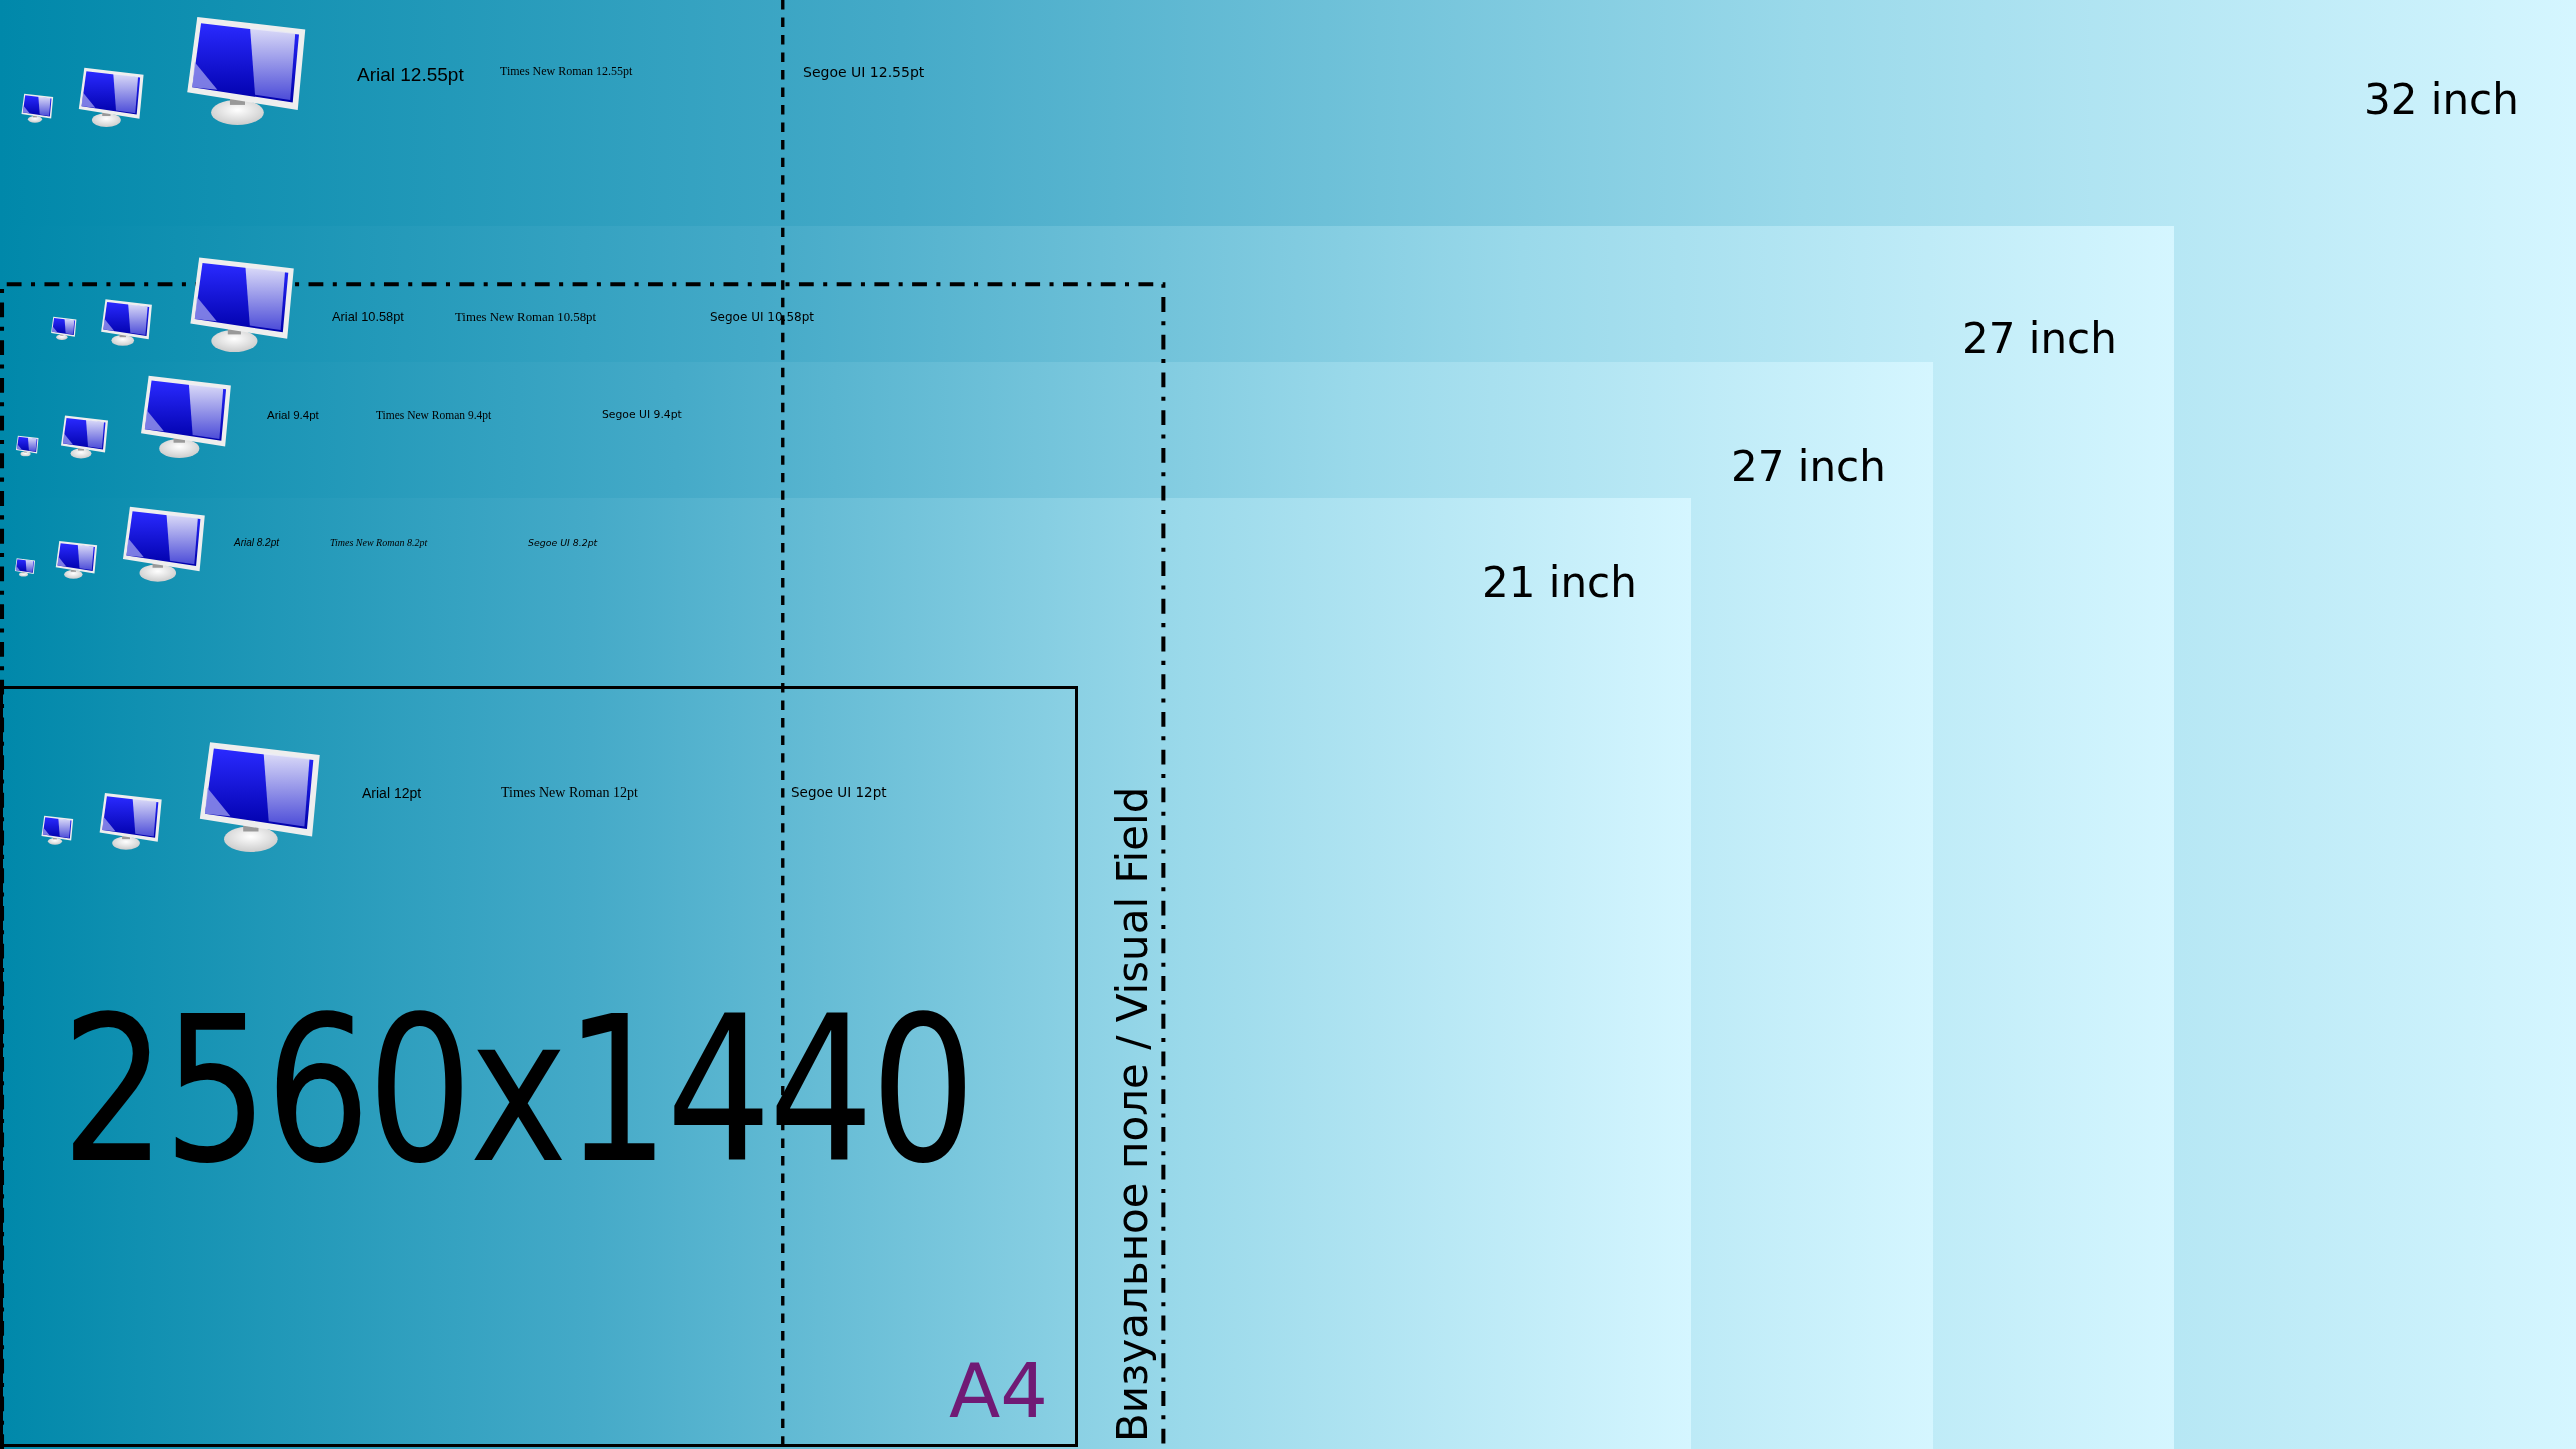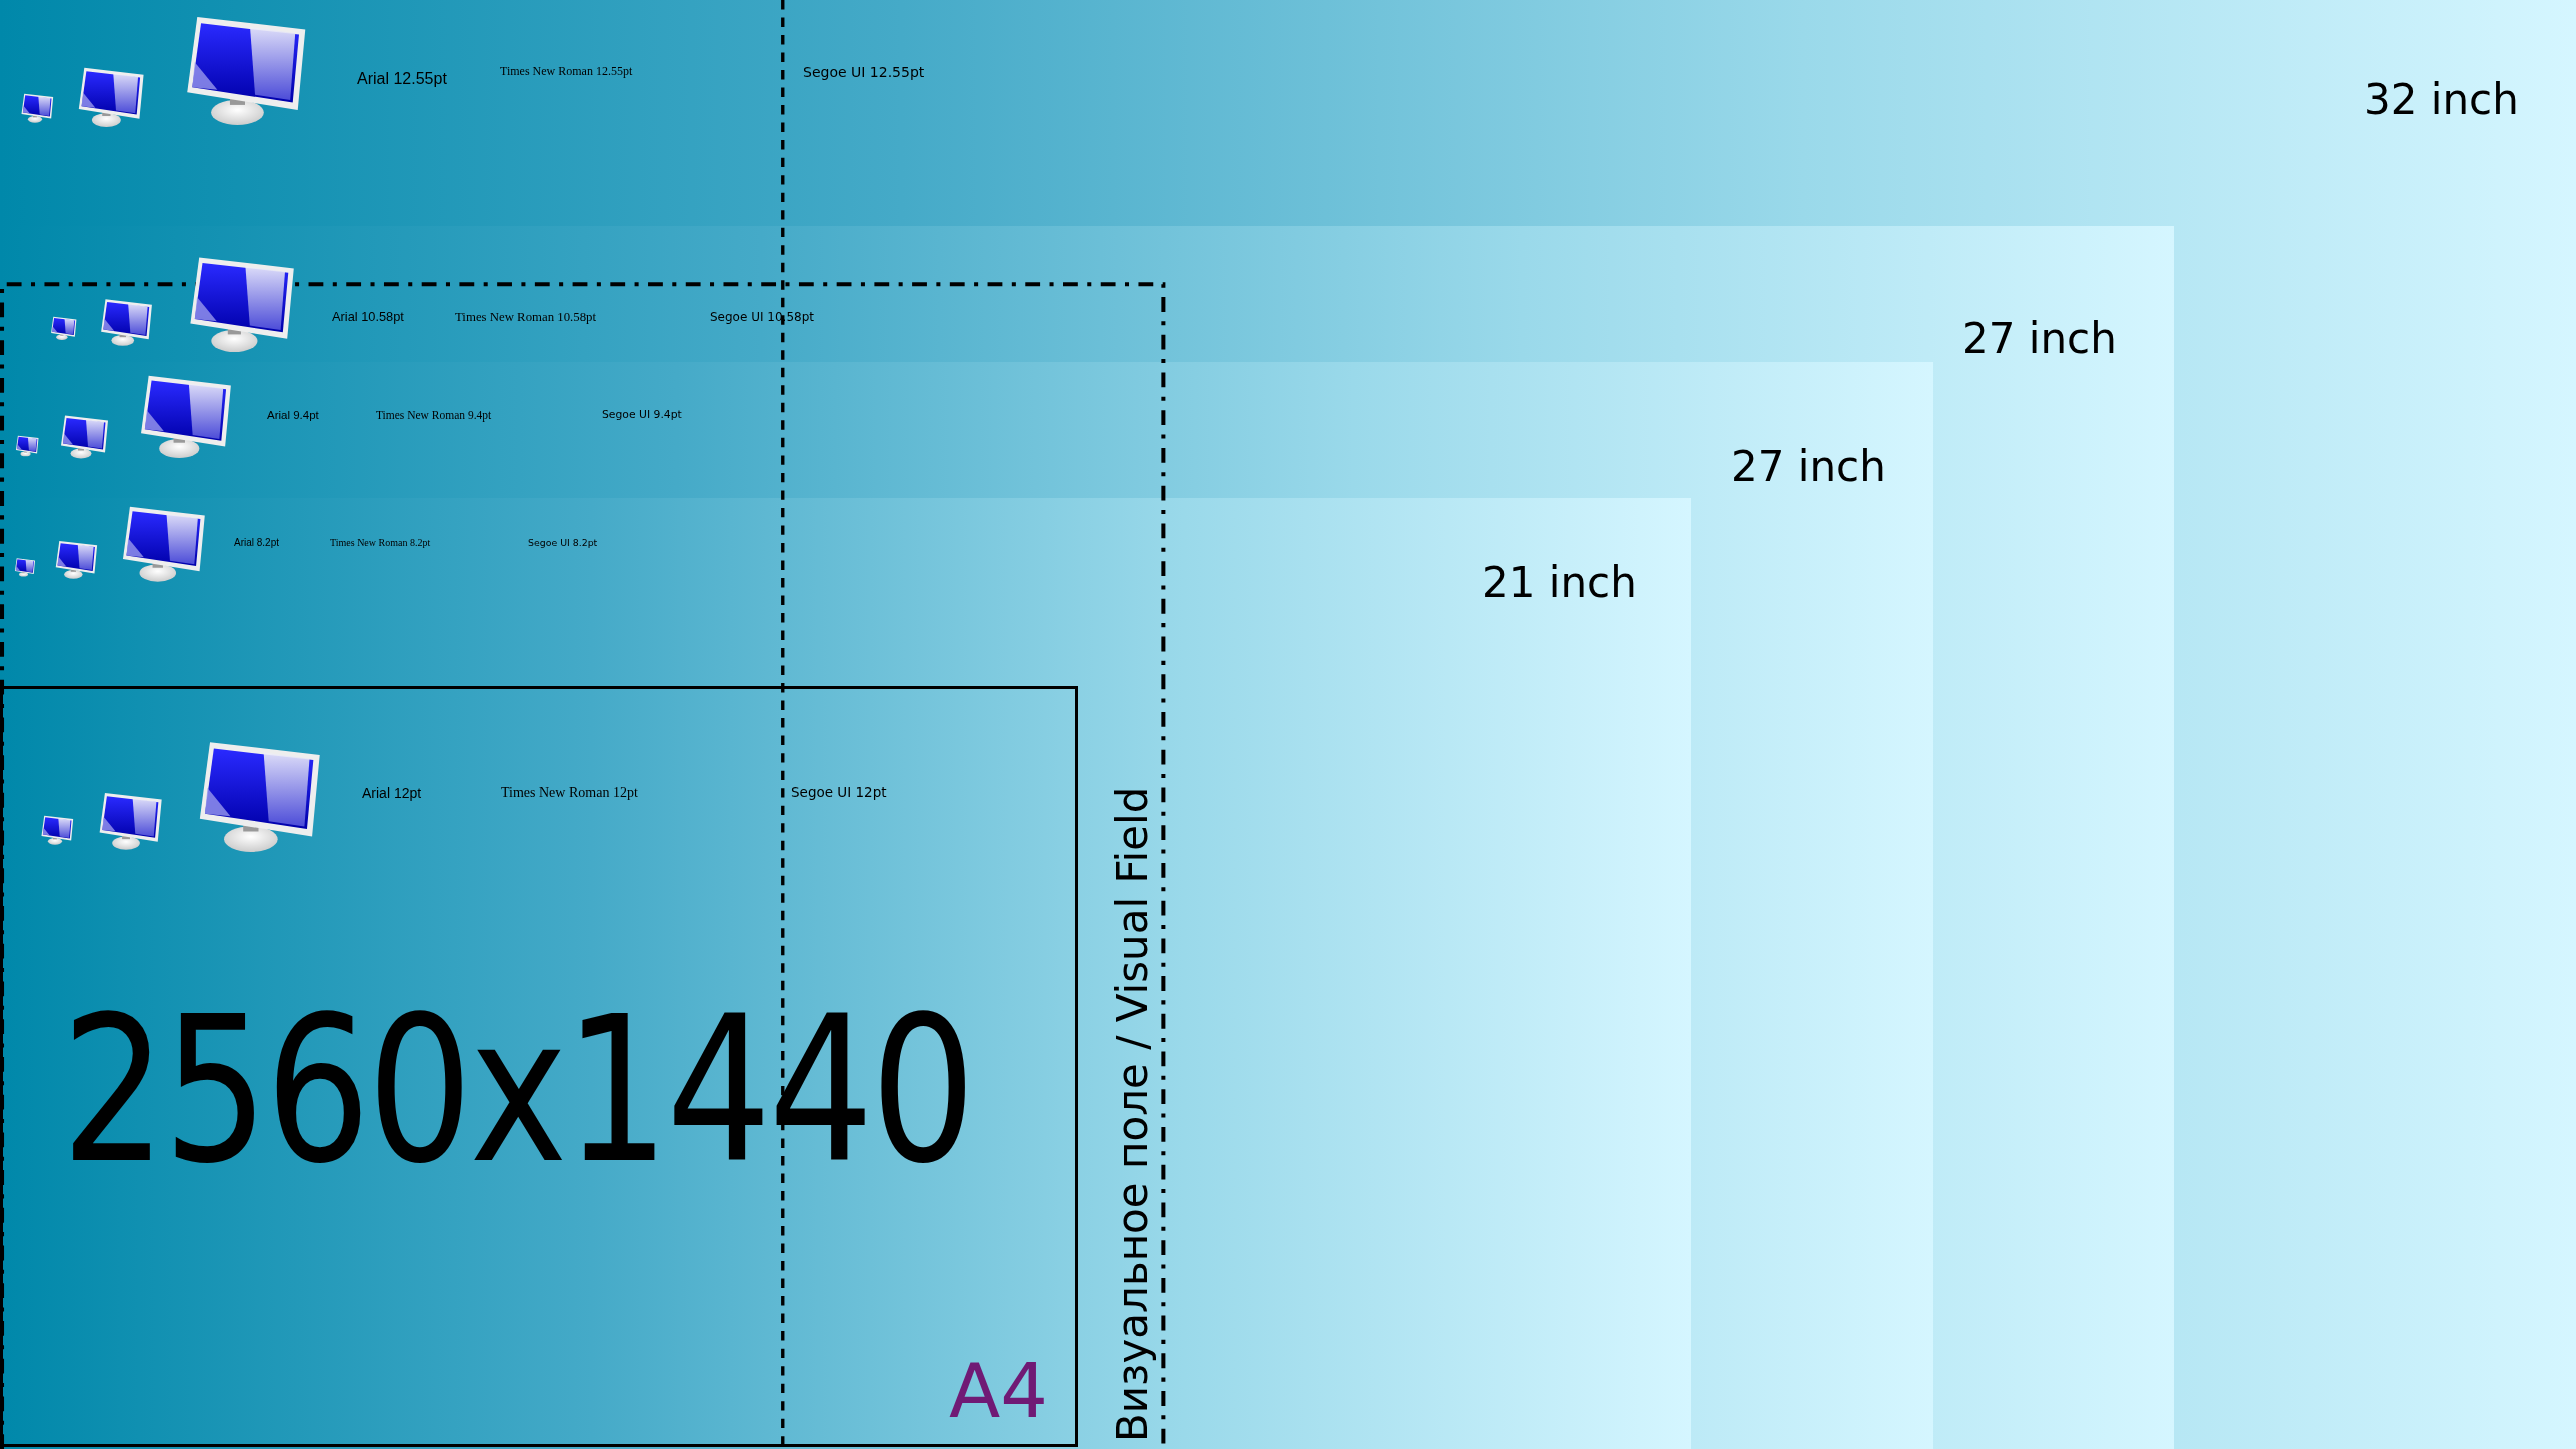--- a/index.html
+++ b/index.html
@@ -86,21 +86,21 @@
 <div class="row" style="top:0;height:135px;">
   <svg class="mon" style="left:20px;top:92px" width="34" height="31" viewBox="0 0 50 46">
       <use href="#monitor"></use>
     </svg>
   <svg class="mon" style="left:75px;top:65px" width="71" height="62" viewBox="0 0 105 92">
       <use href="#monitor"></use>
     </svg>
   <svg class="mon" style="left:176px;top:12px" width="138" height="113" viewBox="0 0 205 168">
       <use href="#monitor"></use>
     </svg>
-  <span class="t f-arial" style="left:357px;top:71px;font-size:16px">Arial 12.55pt</span>
+  <span class="t f-arial" style="left:357px;top:65px;font-size:19px">Arial 12.55pt</span>
   <span class="t f-times" style="left:500px;top:65px;font-size:12px">Times New Roman 12.55pt</span>
   <span class="t f-segoe" style="left:803px;top:65px;font-size:14px">Segoe UI 12.55pt</span>
 </div>
 
 <div class="row" style="top:240px;height:115px;margin-left:32px;">
   <svg class="mon" style="left:17.5px;top:75px" width="27" height="25.6" viewBox="0 0 40 38">
       <use href="#monitor"></use>
     </svg>
   <svg class="mon" style="left:67px;top:55px" width="54" height="53" viewBox="0 0 80 78">
       <use href="#monitor"></use>
@@ -121,21 +121,21 @@
       <use href="#monitor"></use>
     </svg>
   <svg class="mon" style="left:135px;top:8px" width="100" height="86" viewBox="0 0 148 128">
       <use href="#monitor"></use>
     </svg>
   <span class="t f-arial" style="left:267px;top:46px;font-size:11.5px">Arial 9.4pt</span>
   <span class="t f-times" style="left:376px;top:46px;font-size:11.5px">Times New Roman 9.4pt</span>
   <span class="t f-segoe" style="left:602px;top:46px;font-size:10.8px">Segoe UI 9.4pt</span>
 </div>
 
-<div class="row" style="top:498px;height:115px;">
+<div class="row" style="top:498px;height:115px;font-style:italic;">
   <svg class="mon" style="left:13.5px;top:59px" width="21.6" height="20" viewBox="0 0 32 30">
       <use href="#monitor"></use>
     </svg>
   <svg class="mon" style="left:54px;top:40px" width="44" height="42" viewBox="0 0 66 62">
       <use href="#monitor"></use>
     </svg>
   <svg class="mon" style="left:119px;top:5.4px" width="88" height="79" viewBox="0 0 130 118">
       <use href="#monitor"></use>
     </svg>
   <span class="t f-arial" style="left:234px;top:40px;font-size:10px">Arial 8.2pt</span>

